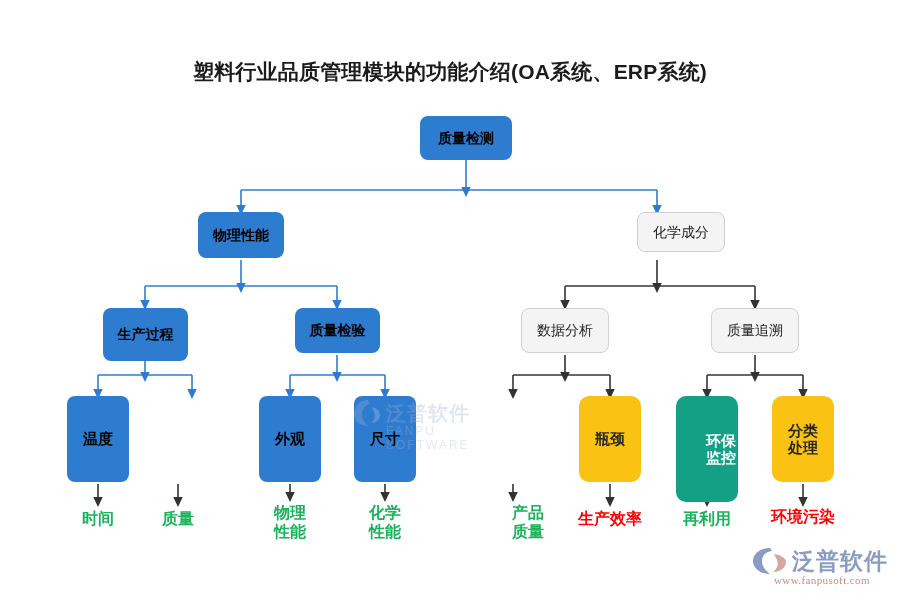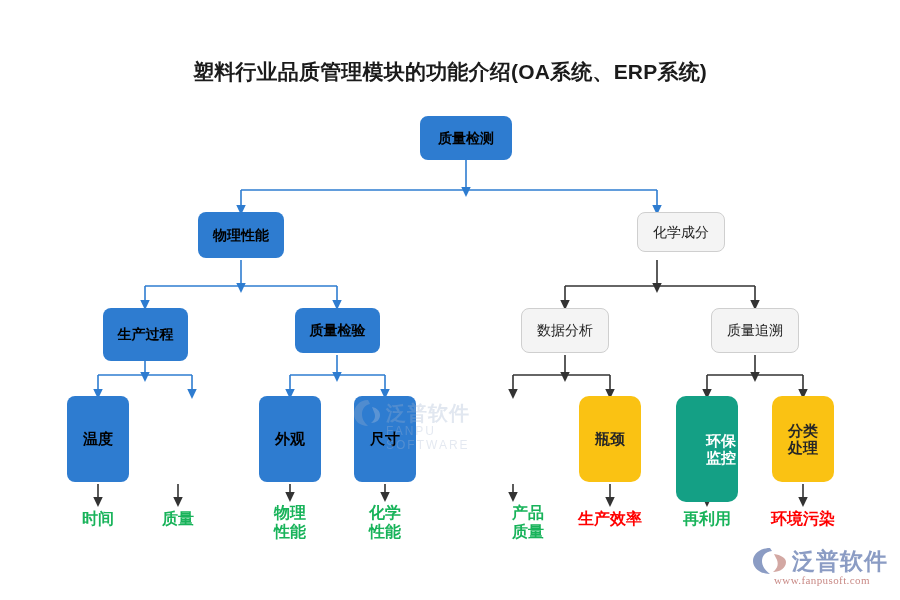--- a/index.html
+++ b/index.html
@@ -247,21 +247,21 @@
   <div class="leaf-label green" style="left:68px; top:509px; width:60px;">时间</div>
   <div class="leaf-label green" style="left:148px; top:509px; width:60px;">质量</div>
   <div class="leaf-label green" style="left:260px; top:503px; width:60px;">物理
 性能</div>
   <div class="leaf-label green" style="left:355px; top:503px; width:60px;">化学
 性能</div>
   <div class="leaf-label green" style="left:484px; top:503px; width:60px;text-align:right;">产品
 质量</div>
   <div class="leaf-label red" style="left:568px; top:509px; width:84px;">生产效率</div>
   <div class="leaf-label green" style="left:672px; top:509px; width:70px;">再利用</div>
-  <div class="leaf-label red" style="left:761px; top:509px; width:84px;">环境污染</div>
+  <div class="leaf-label red" style="left:761px; top:509px; width:84px;font-family:Liberation Mono, monospace;">环境污染</div>
 
   <div class="watermark">
     <svg width="32" height="30" viewBox="0 0 32 30">
       <path d="M16 2 C7 2 2 9 2 16 C2 23 8 28 16 28 C12 24 10 21 10 16 C10 11 13 7 18 6 Z" fill="#9fb2cf"></path>
       <path d="M20 9 C25 10 28 13 28 17 C28 22 24 25 19 25 C23 22 24 18 22 14 Z" fill="#c4cee0"></path>
     </svg>
     <div class="wm-text">泛普软件</div>
     <div class="wm-sub">FANPU SOFTWARE</div>
   </div>
 

